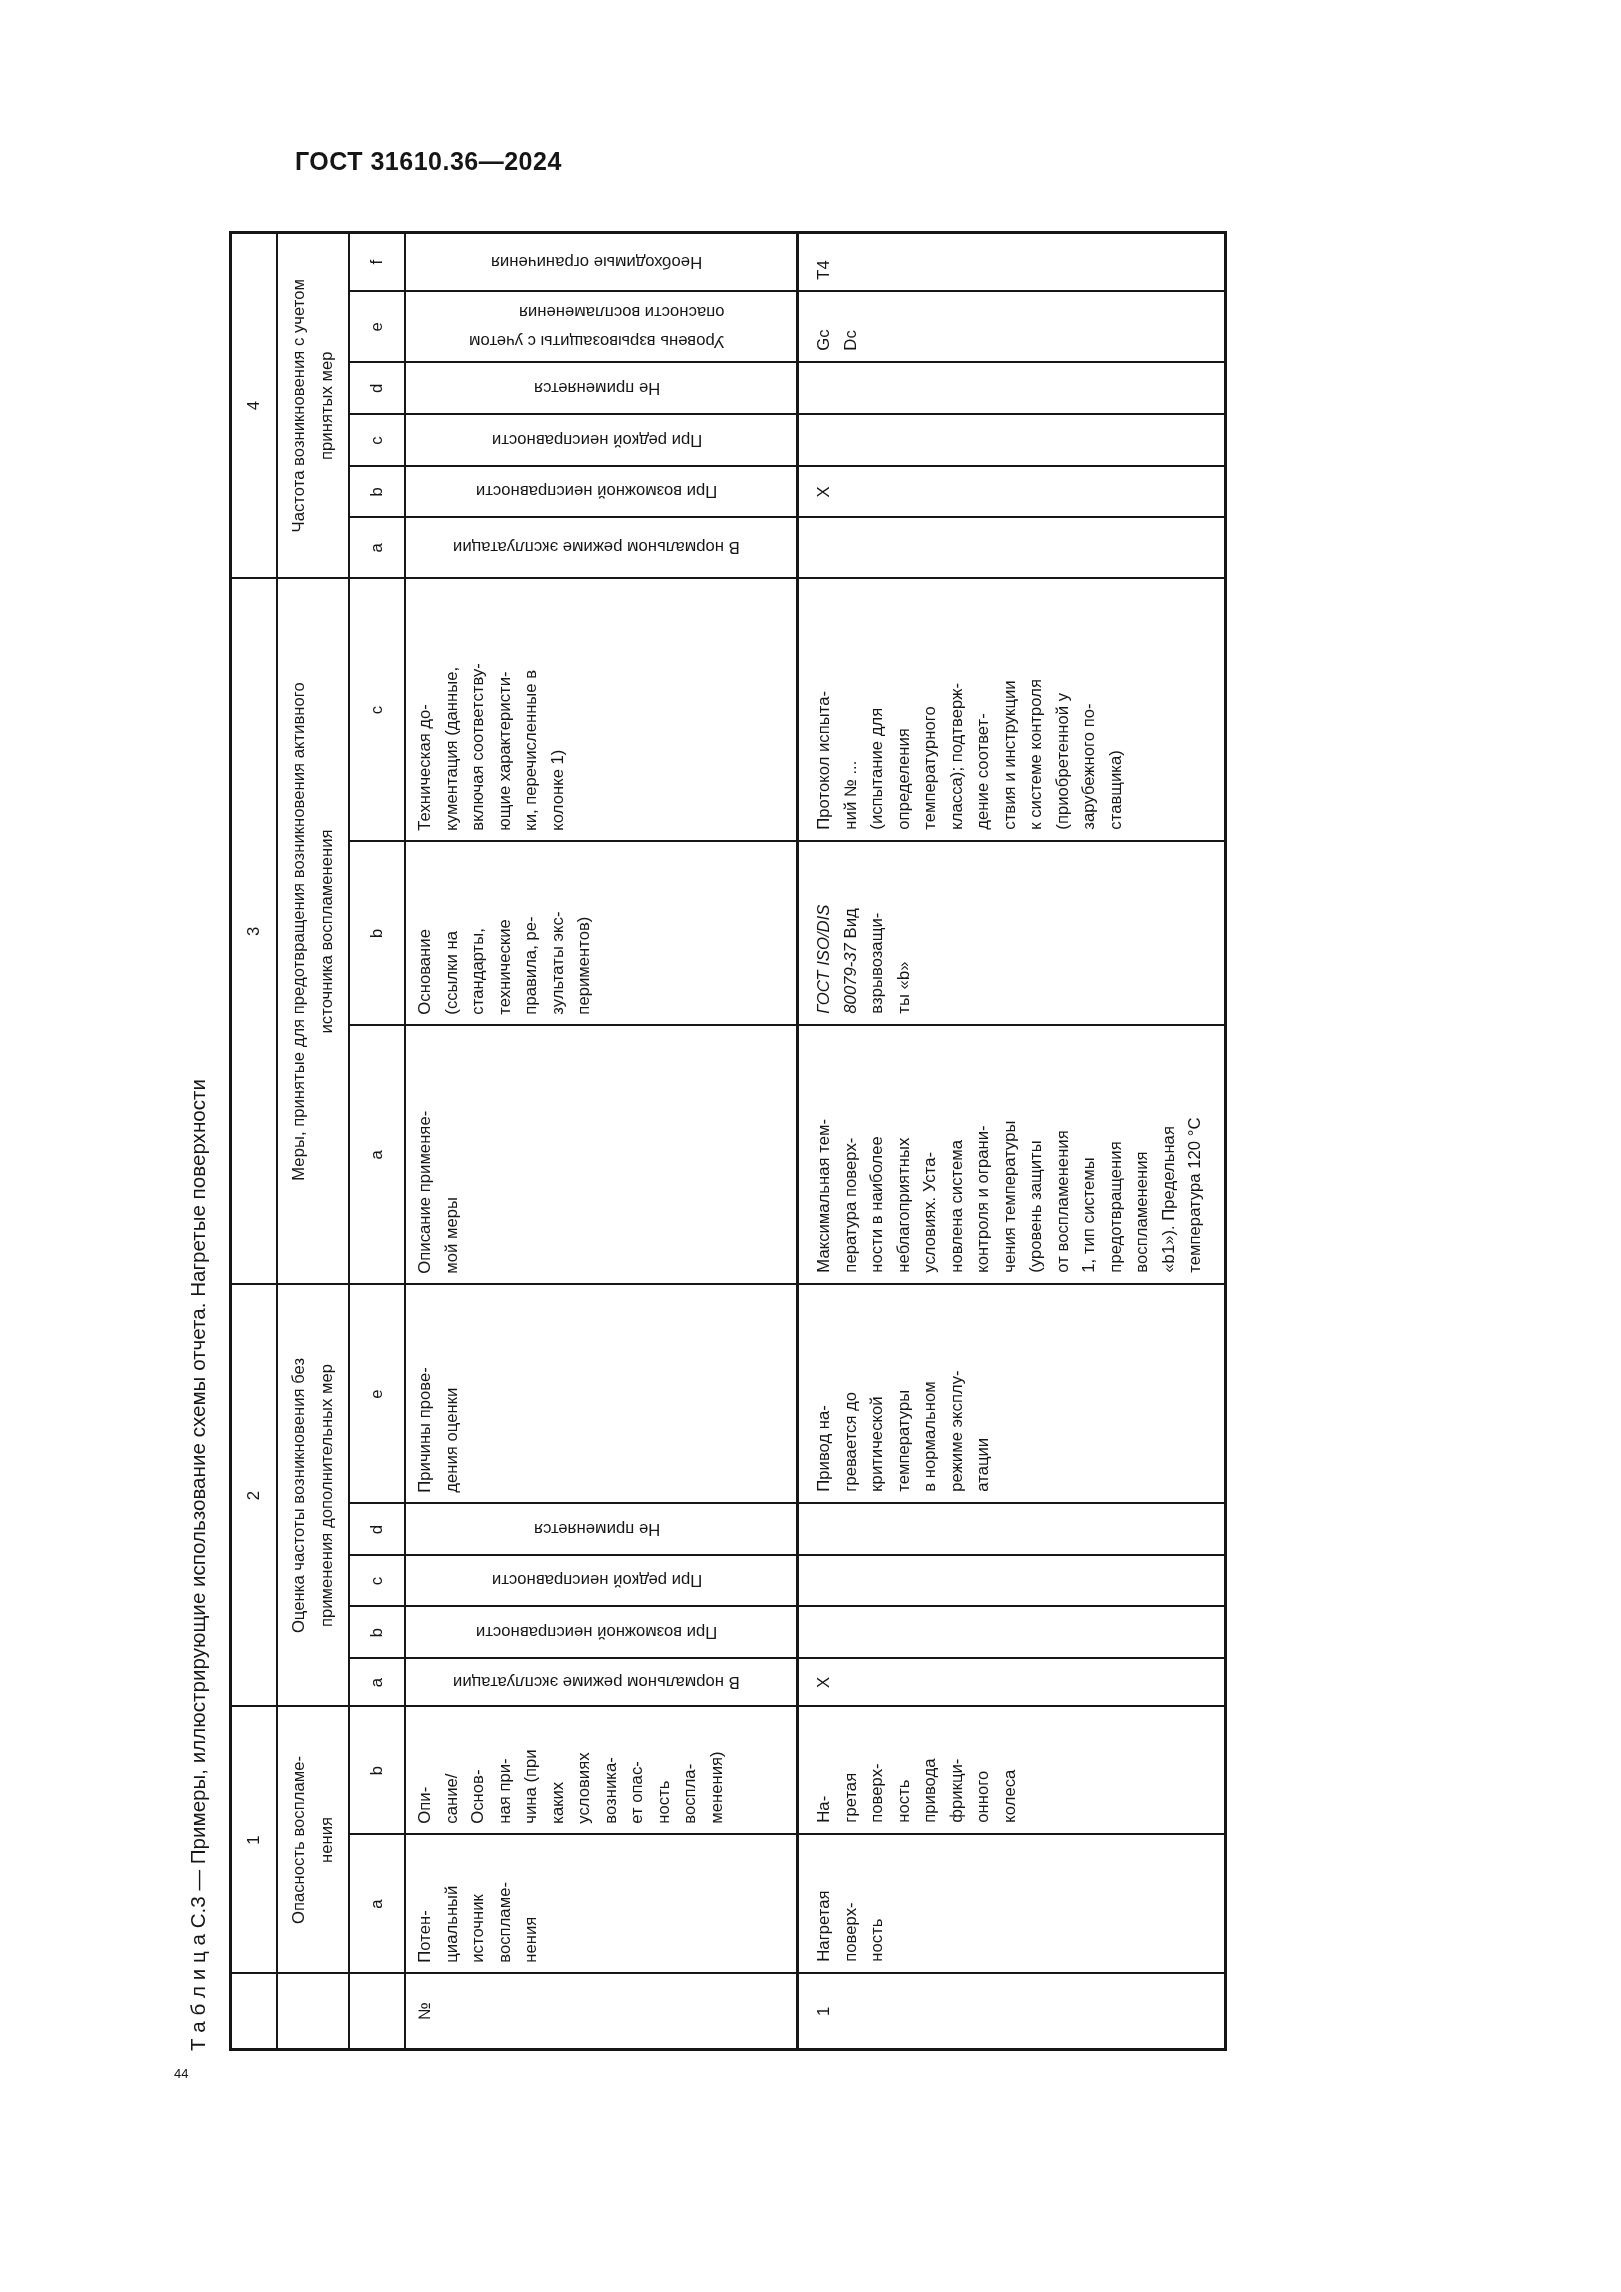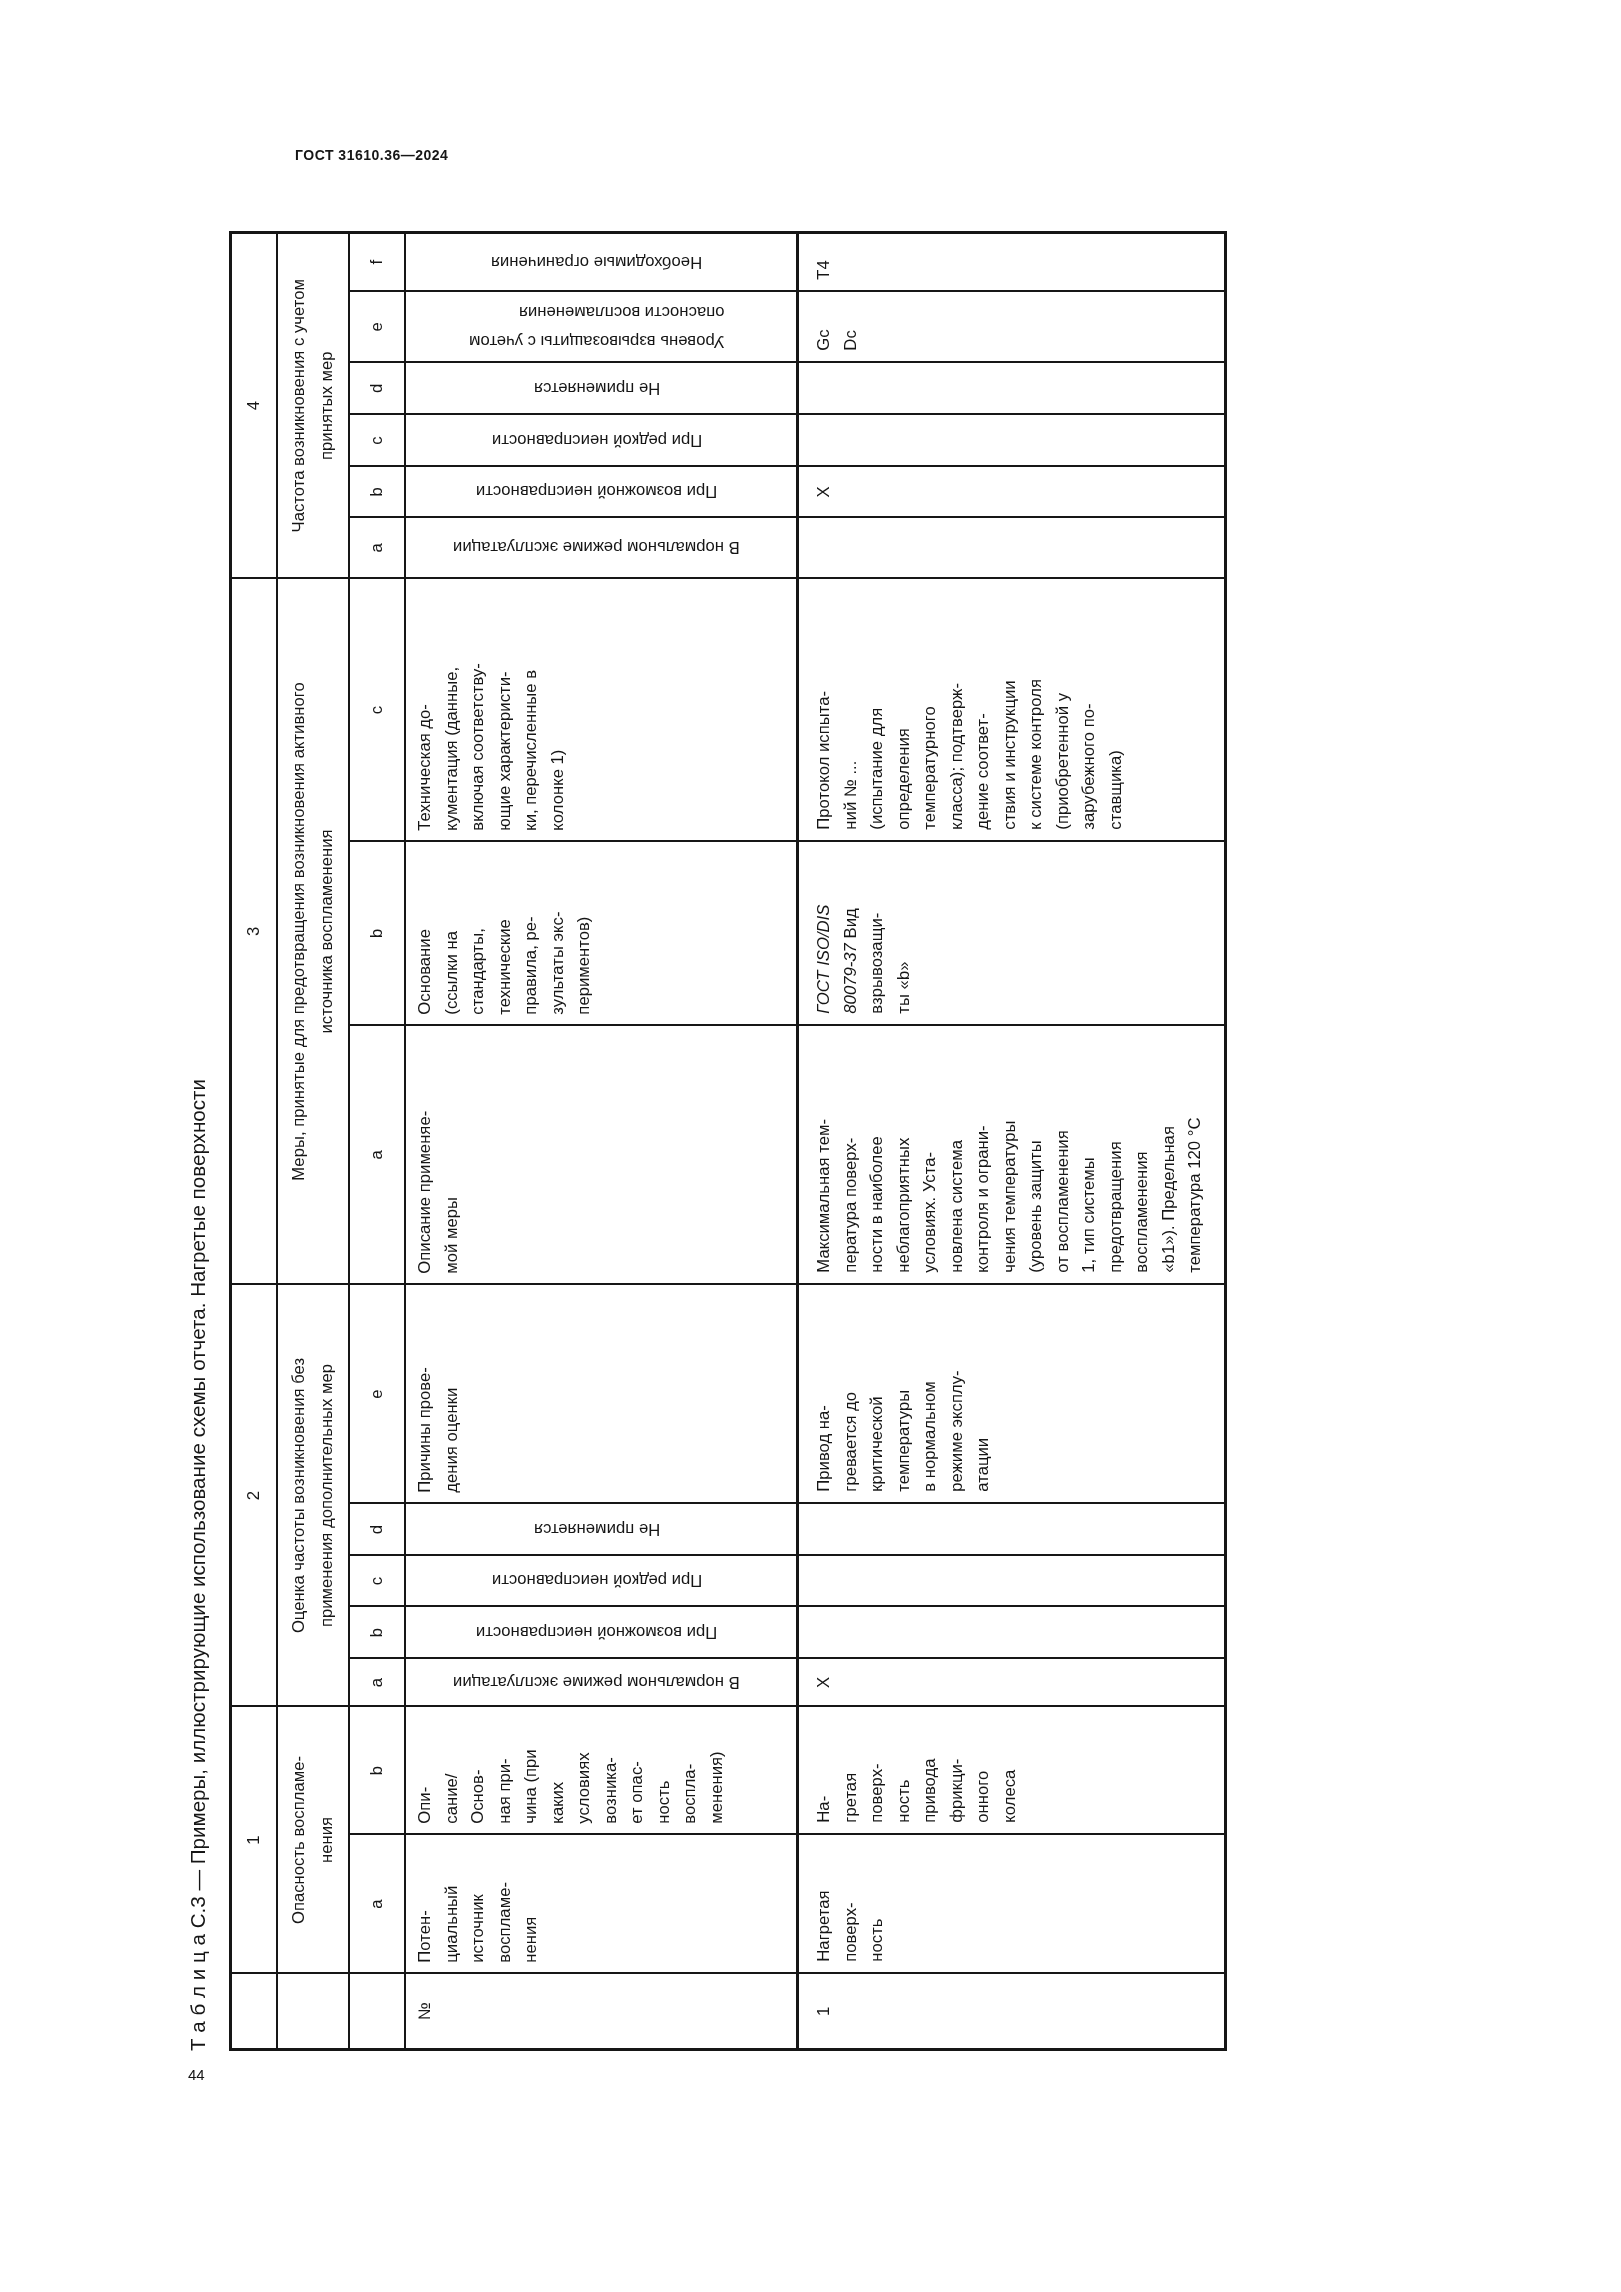--- a/index.html
+++ b/index.html
@@ -6,26 +6,26 @@
   .page {
     position: relative;
     width: 1621px; height: 2293px;
     background: #ffffff;
     font-family: "Liberation Sans", sans-serif;
     color: #161616;
     overflow: hidden;
   }
   .doc-header {
     position: absolute; left: 295px; top: 147px;
-    font-size: 14px; font-weight: bold; letter-spacing: 0.5px;
+    font-size: 25px; font-weight: bold; letter-spacing: 0.5px;
     white-space: nowrap;
   }
   .page-num {
-    position: absolute; left: 188px; top: 2066px;
-    font-size: 15px;
+    position: absolute; left: 174px; top: 2066px;
+    font-size: 13px;
   }
   
   .rot-wrap {
     position: absolute; left: 186px; top: 235px;
     width: 1041px; height: 1816px;
   }
   .logical {
     position: absolute; left: 0; top: 1816px;
     width: 1816px; height: 1041px;
     transform: rotate(-90deg);

